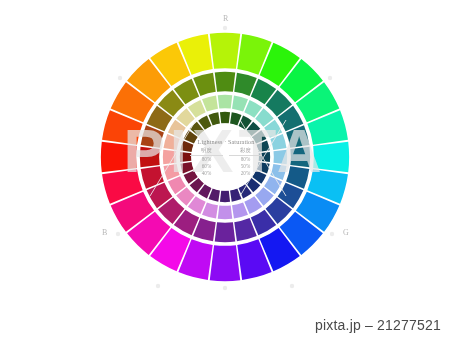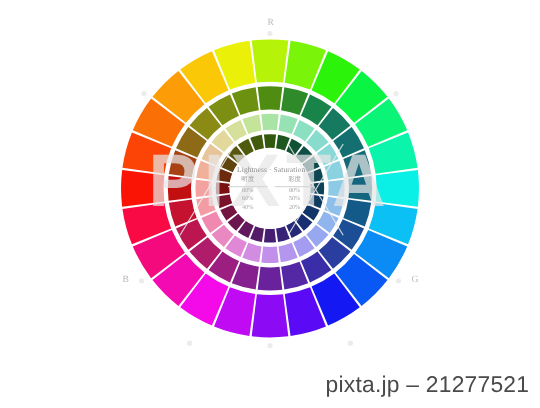--- a/index.html
+++ b/index.html
@@ -104,21 +104,21 @@
     z-index: 4;
     pointer-events: none;
   }
 
   
   #footer {
     position: absolute;
     right: 9px;
     bottom: 7px;
     font-family: "Liberation Sans", sans-serif;
-    font-size: 19px;
+    font-size: 14px;
     color: #4a4a4a;
     letter-spacing: 0.2px;
     white-space: nowrap;
     z-index: 7;
   }
 </style>
 </head>
 <body>
 
 <div id="stage">

